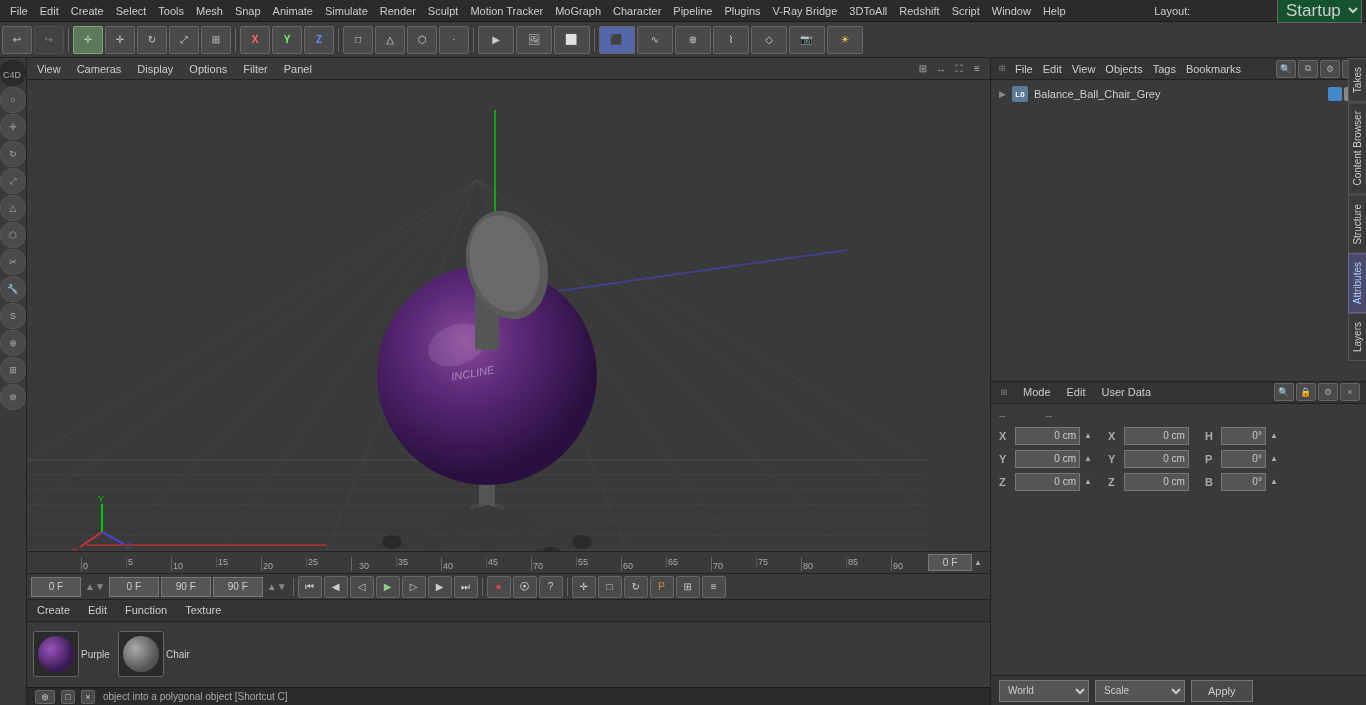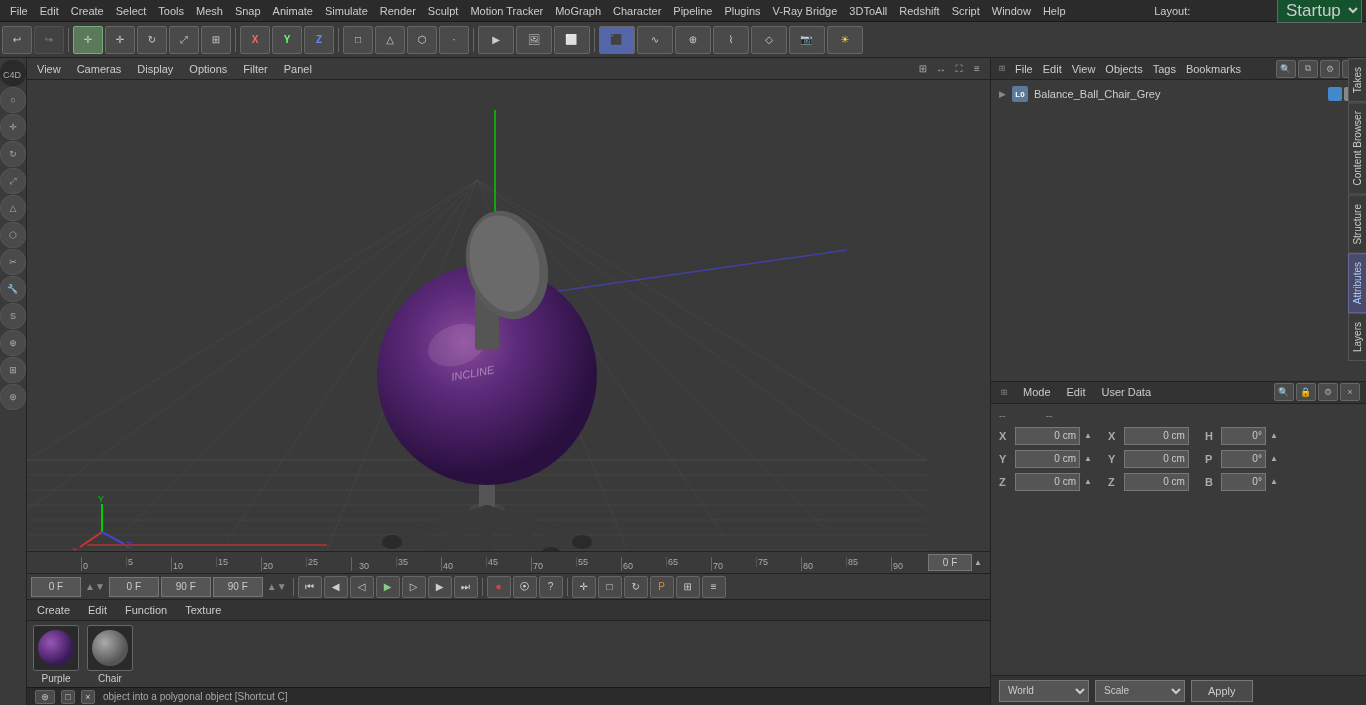--- a/index.html
+++ b/index.html
@@ -43,21 +43,21 @@
     #transport { background: #3a3a3a; height: 28px; border-top: 1px solid #222; display: flex; align-items: center; padding: 0 4px; gap: 2px; }
     .transport-field { background: #555; border: 1px solid #777; color: #ccc; width: 50px; font-size: 10px; text-align: center; padding: 1px 2px; height: 20px; }
     .transport-btn { width: 24px; height: 22px; background: #4a4a4a; border: 1px solid #666; border-radius: 2px; color: #ccc; display: flex; align-items: center; justify-content: center; cursor: pointer; font-size: 10px; }
     .transport-sep { width: 1px; height: 18px; background: #666; margin: 0 2px; }
 
     
     #material-editor { background: #3a3a3a; height: 88px; border-top: 1px solid #222; display: flex; flex-direction: column; }
     #material-menu { display: flex; align-items: center; background: #333; height: 22px; padding: 0 6px; gap: 10px; border-bottom: 1px solid #222; }
     .material-menu-item { color: #ccc; font-size: 11px; cursor: pointer; padding: 1px 4px; }
     #material-thumbnails { display: flex; align-items: center; padding: 4px 6px; gap: 8px; height: 66px; }
-    .material-thumb { display: flex; flex-direction: column; align-items: center; gap: 2px; cursor: pointer; }
+    .material-thumb { display: flex; flex-direction: row; align-items: center; gap: 2px; cursor: pointer; }
     .thumb-img { width: 46px; height: 46px; border-radius: 3px; border: 1px solid #666; overflow: hidden; display: flex; align-items: center; justify-content: center; }
     .thumb-label { font-size: 10px; color: #ccc; }
 
     
     #status-bar { background: #2b2b2b; height: 18px; display: flex; align-items: center; padding: 0 8px; border-top: 1px solid #1a1a1a; }
 
     
     #right-panel { width: 440px; background: #3a3a3a; border-left: 1px solid #222; display: flex; flex-direction: column; }
 
     

